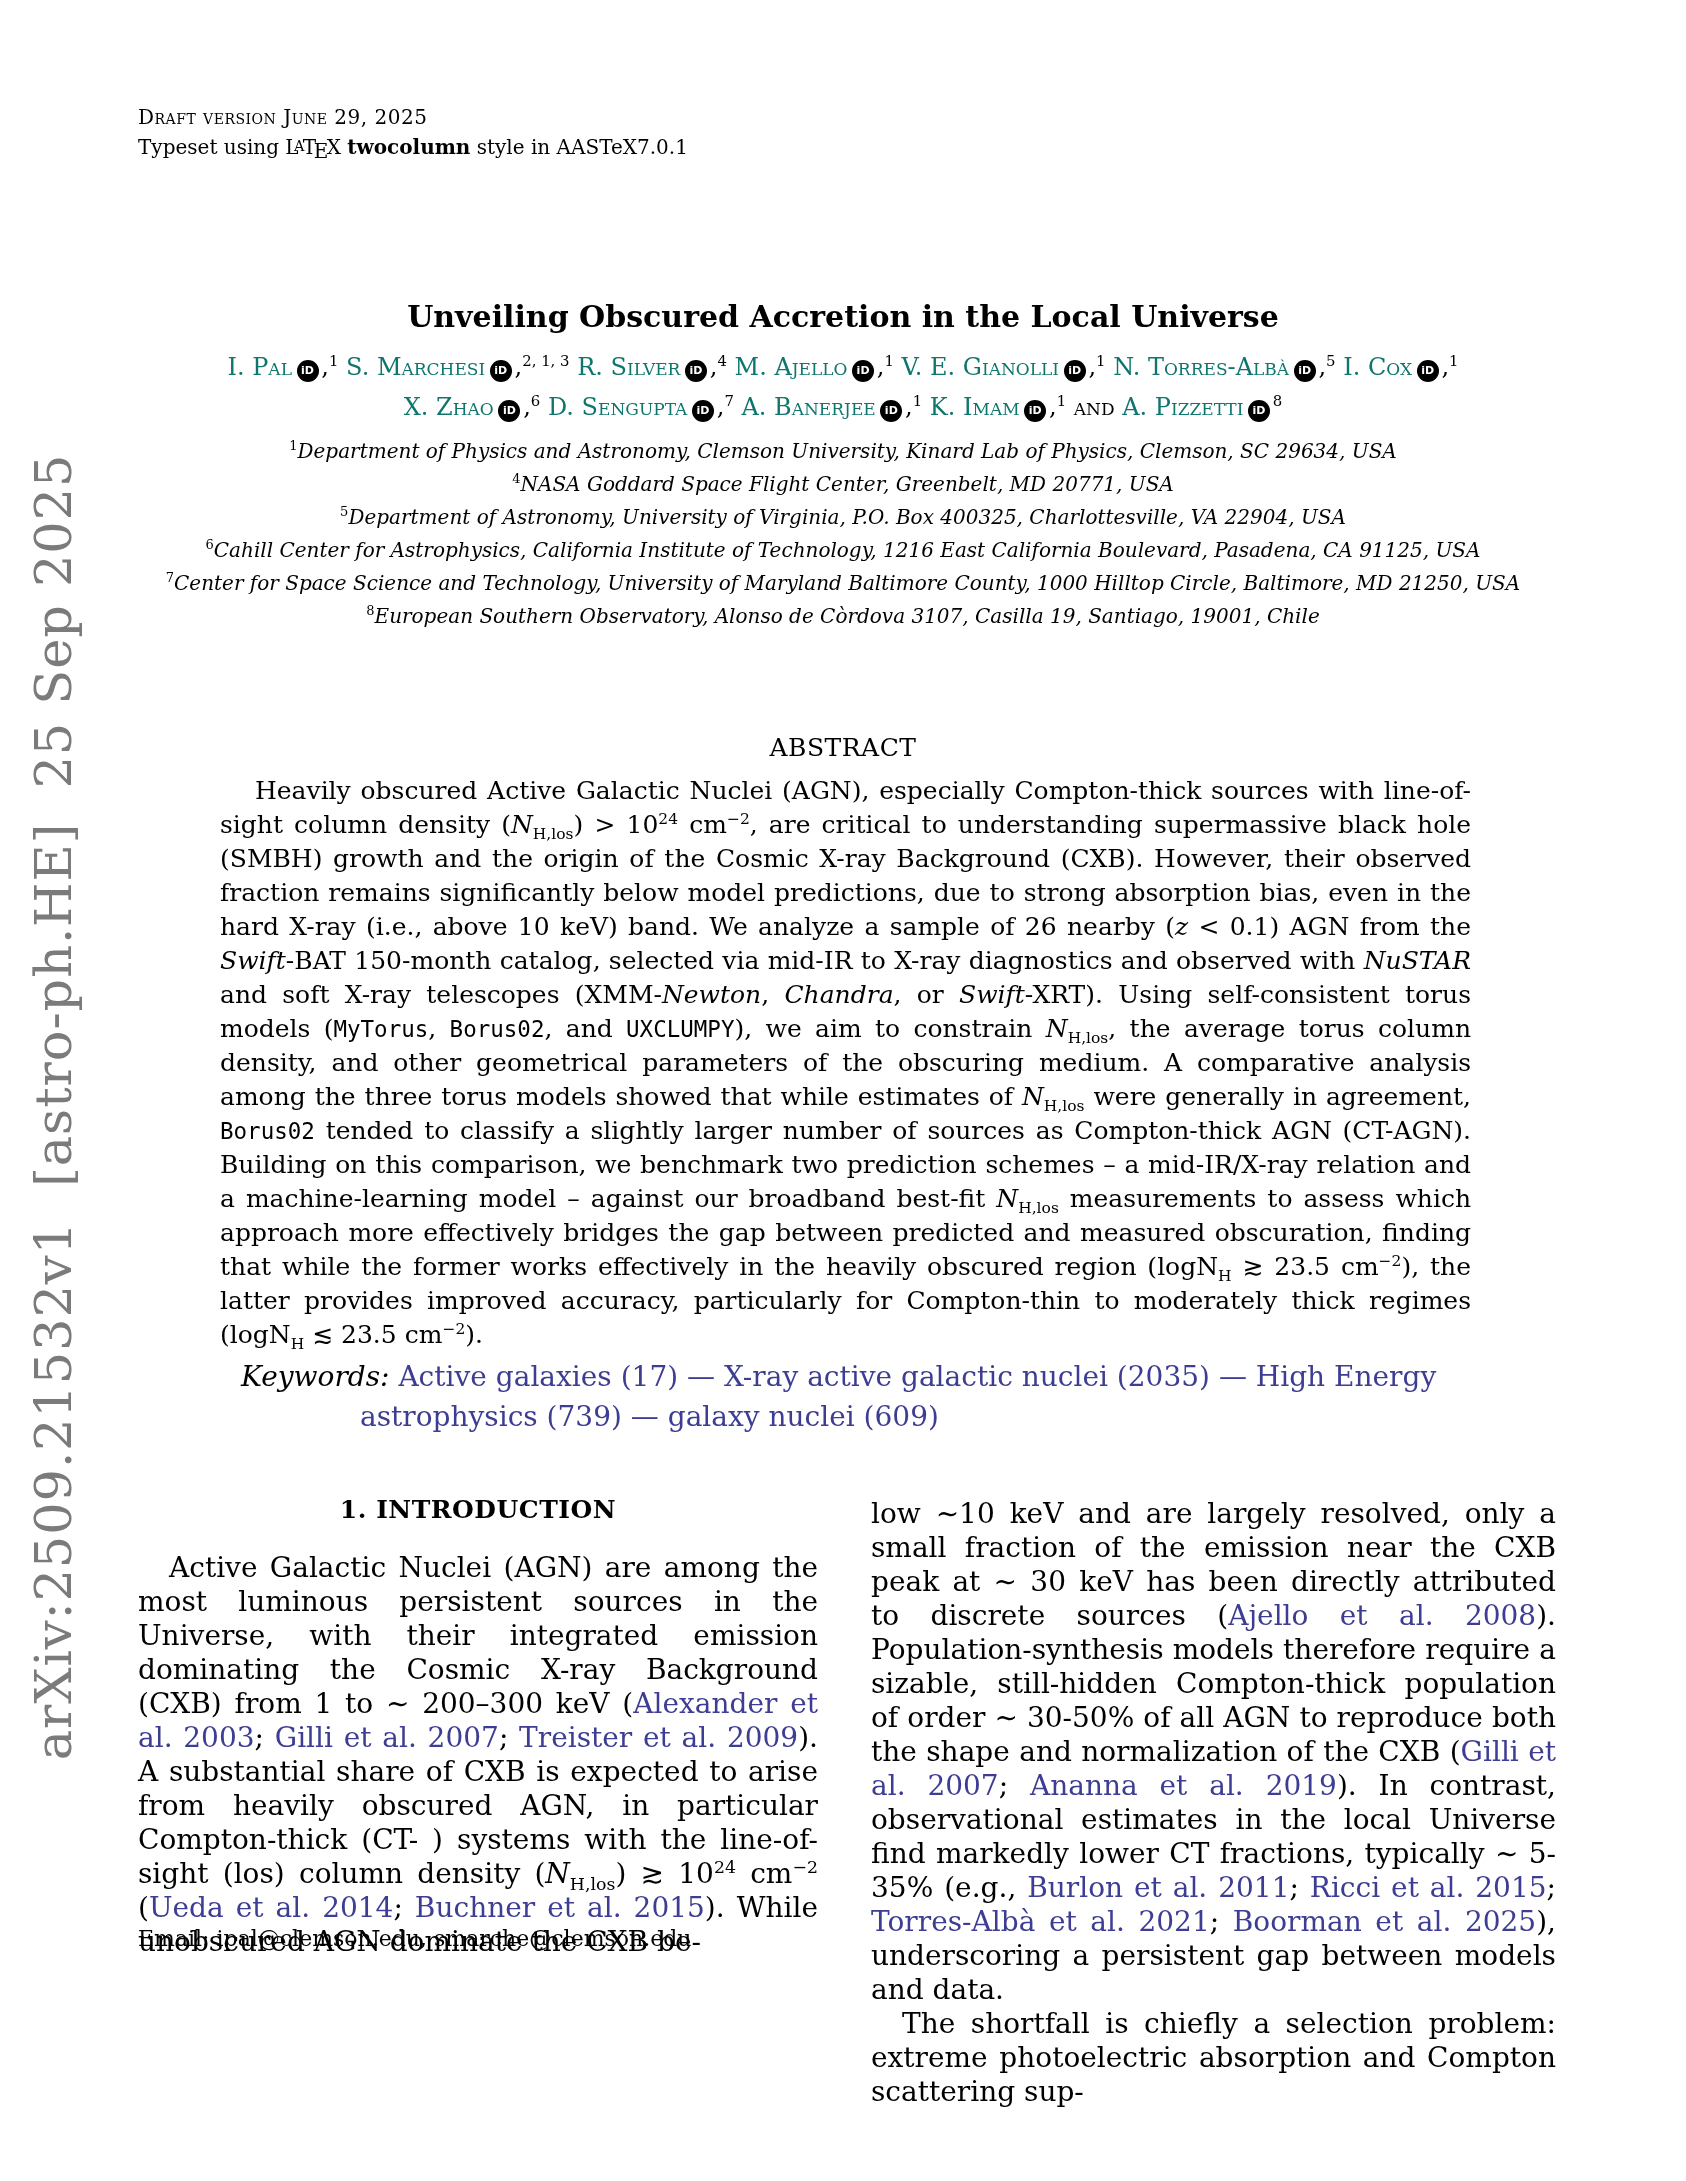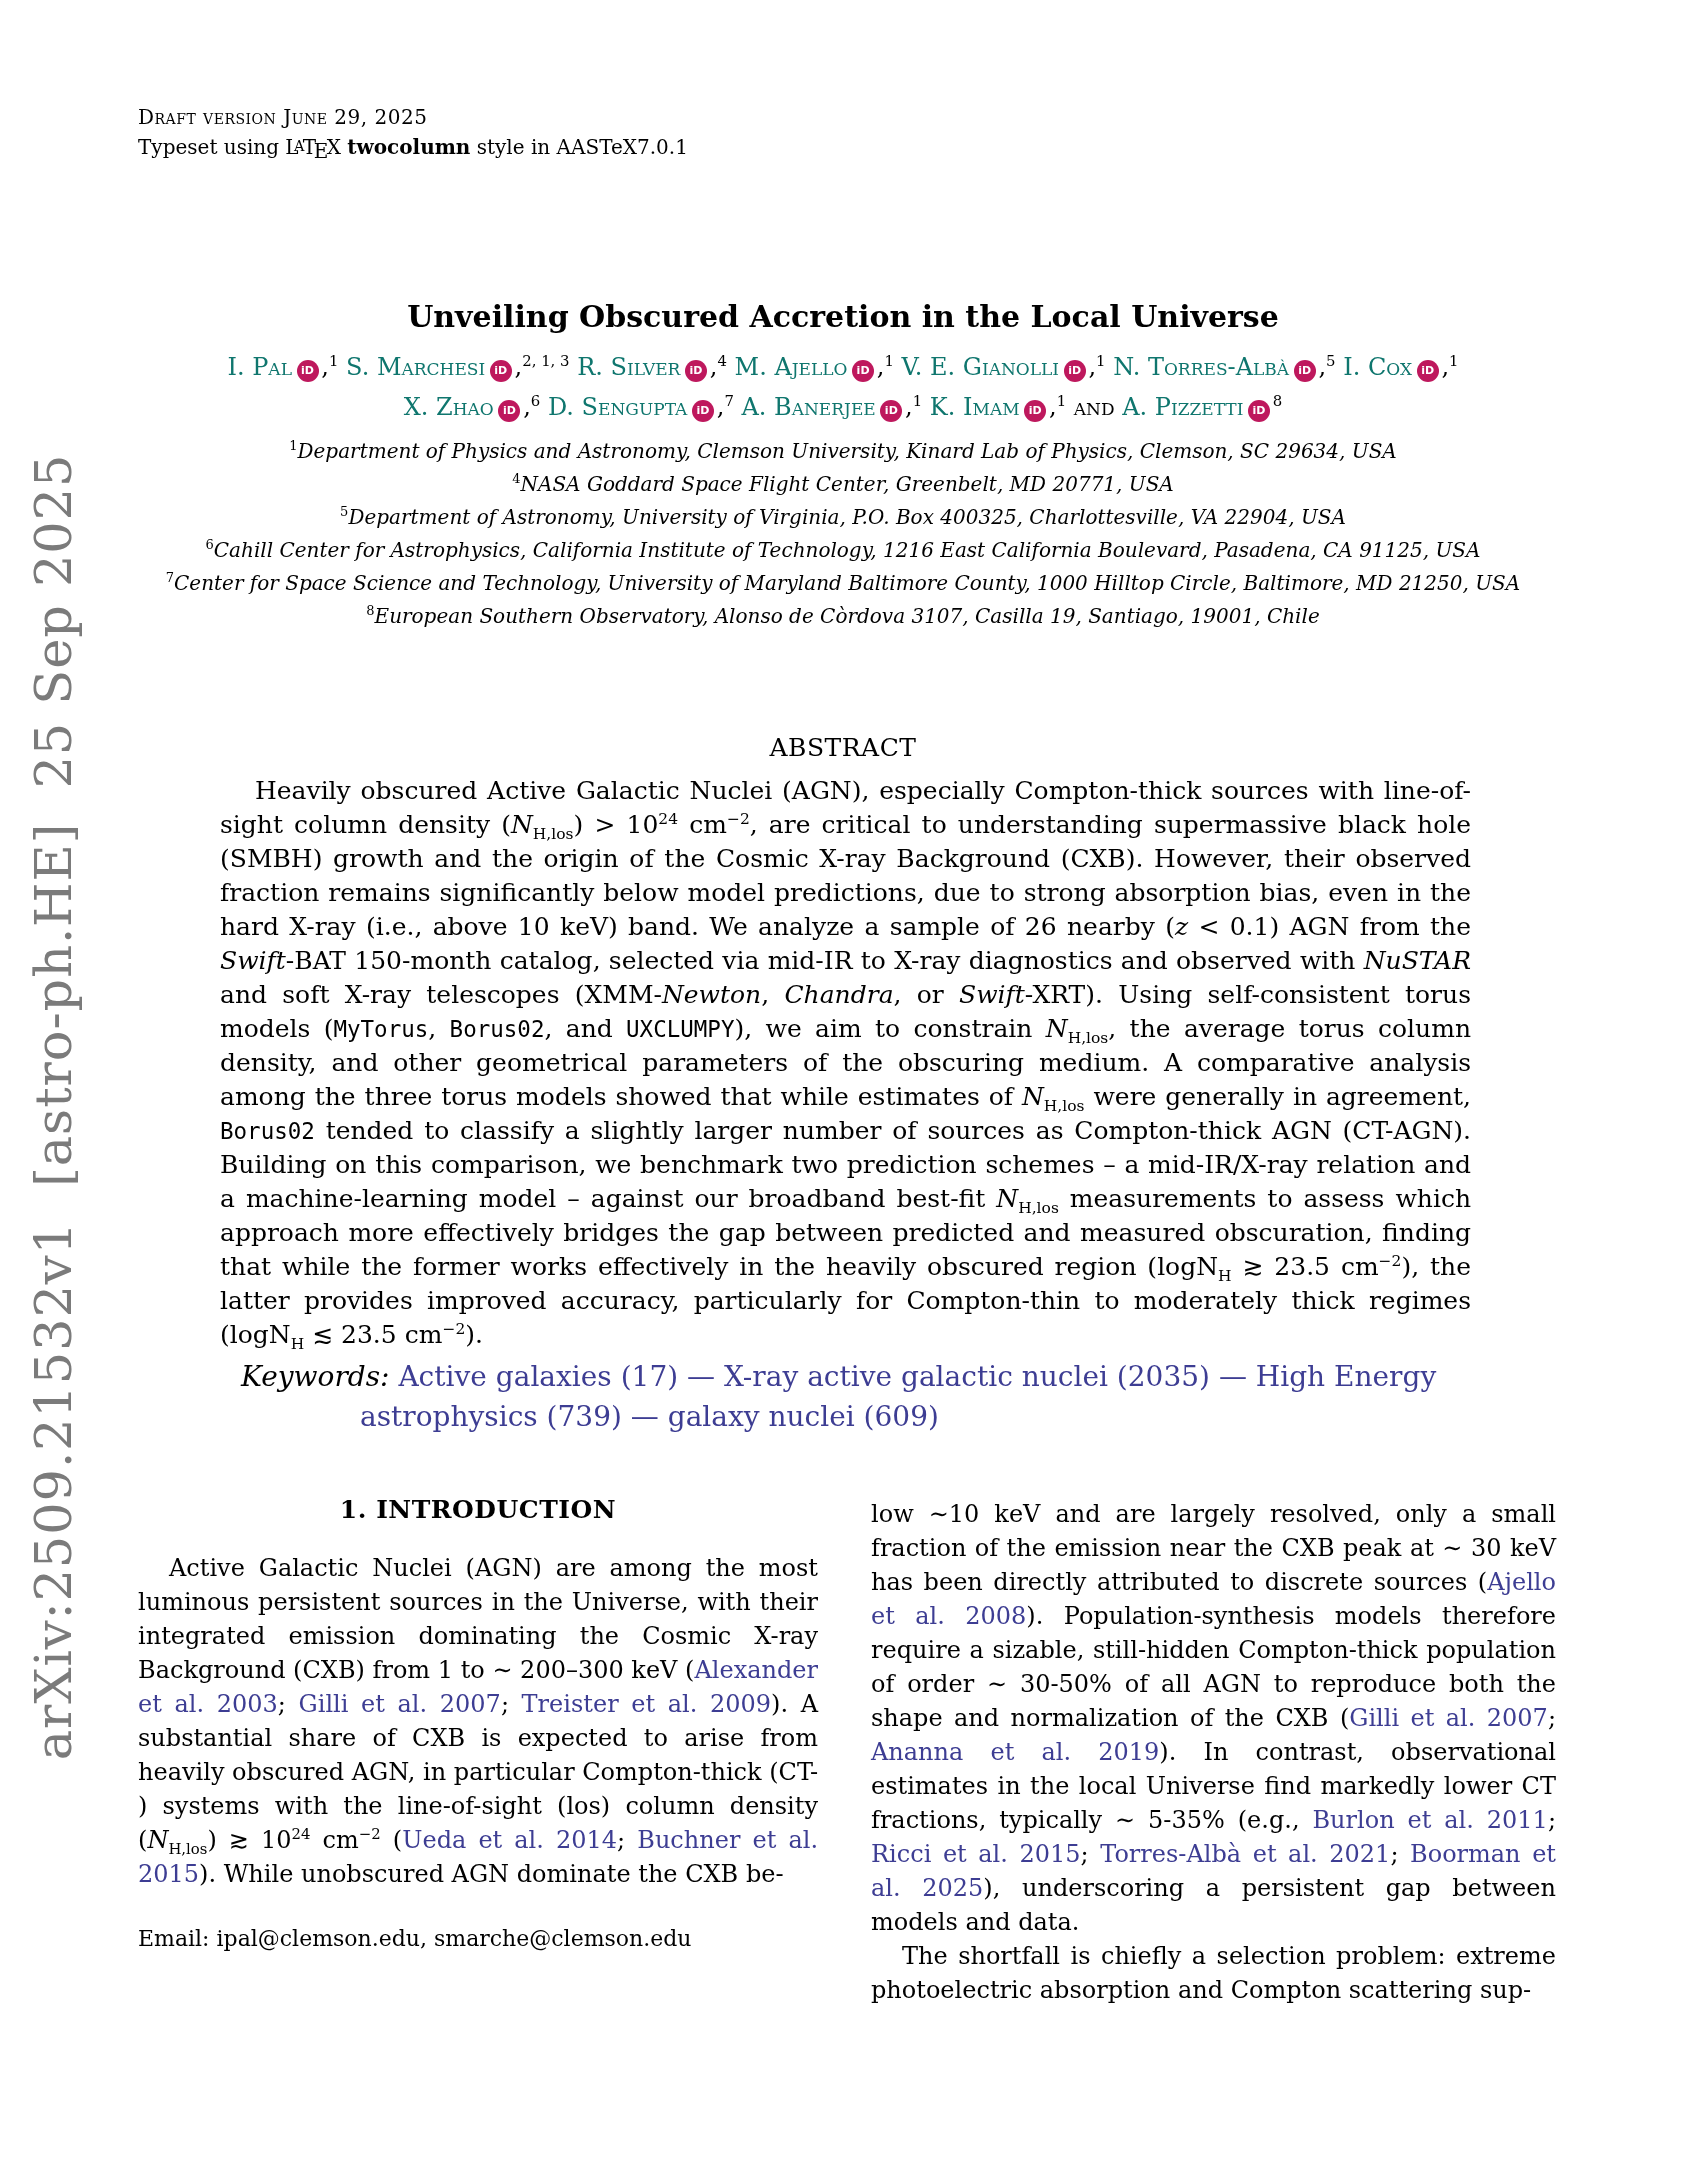--- a/index.html
+++ b/index.html
@@ -26,41 +26,41 @@
     font-variant:small-caps;font-size:24px;}
   .authors-1{top:353px;}
   .authors-2{top:393px;}
   .seg-au{color:#0f766e;margin-top:8px;}
   .seg-link{color:#3d3d93;}
   .seg-i{font-style:italic;}
   .seg-b{font-weight:bold;}
   .seg-tt{font-family:"DejaVu Sans Mono",monospace;font-size:0.9em;}
   .seg-sup{vertical-align:super;font-size:0.62em;line-height:0;}
   .seg-sub{vertical-align:sub;font-size:0.62em;line-height:0;}
-  .seg-orcid{display:inline-block;width:22px;height:22px;background:#be185d;border-radius:50%;
+  .seg-orcid{display:inline-block;width:22px;height:22px;background:#000000;border-radius:50%;
     color:#fff;font-size:11px;font-weight:bold;text-align:center;line-height:22px;
     font-family:"DejaVu Sans",sans-serif;vertical-align:0.05em;margin:0 2.8px 0 4.6px;
     font-variant:normal;}
   
   .affiliations{position:absolute;left:92px;right:92px;top:435px;text-align:center;
     font-style:italic;font-size:20px;line-height:33px;}
   .aff-num{vertical-align:super;font-size:0.65em;line-height:0;font-style:normal;}
   
   .abstract-heading{position:absolute;left:0;right:0;top:733px;text-align:center;
     font-size:25px;letter-spacing:0.5px;}
   .abstract-body{position:absolute;left:220px;width:1251px;top:774px;
     font-size:25px;line-height:34px;text-align:justify;text-indent:35px;}
   
   .keywords{position:absolute;left:241px;width:1223px;top:1357px;
     font-size:28px;line-height:40px;padding-left:119px;text-indent:-119px;}
   
   .col-left{position:absolute;left:138px;width:680px;top:1495px;}
   .col-right{position:absolute;left:871px;width:685px;top:1497px;}
   .section-heading{text-align:center;font-size:25px;margin:0 0 27px 0;font-weight:bold;letter-spacing:0.5px;}
-  .body-para{font-size:24px;line-height:34px;text-align:justify;margin:0;}
+  .body-para{font-size:28px;line-height:34px;text-align:justify;margin:0;}
   .indent{text-indent:31px;}
   
   .email-footnote{position:absolute;left:138px;top:1926px;font-size:22px;}
 </style>
 </head>
 <body>
 
 <div class="arxiv-stamp">arXiv:2509.21532v1  [astro-ph.HE]  25 Sep 2025</div>
 
 <div class="page-header">

